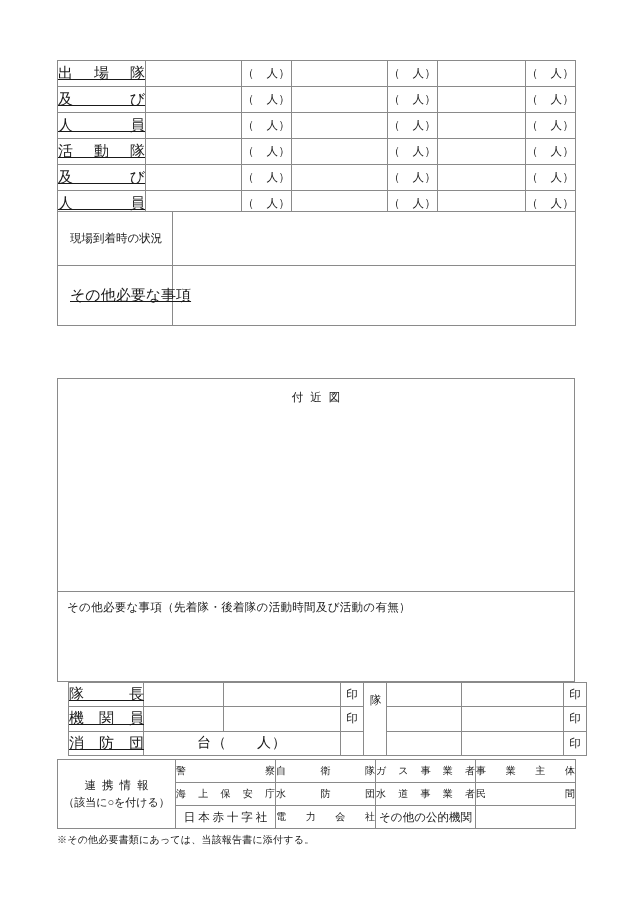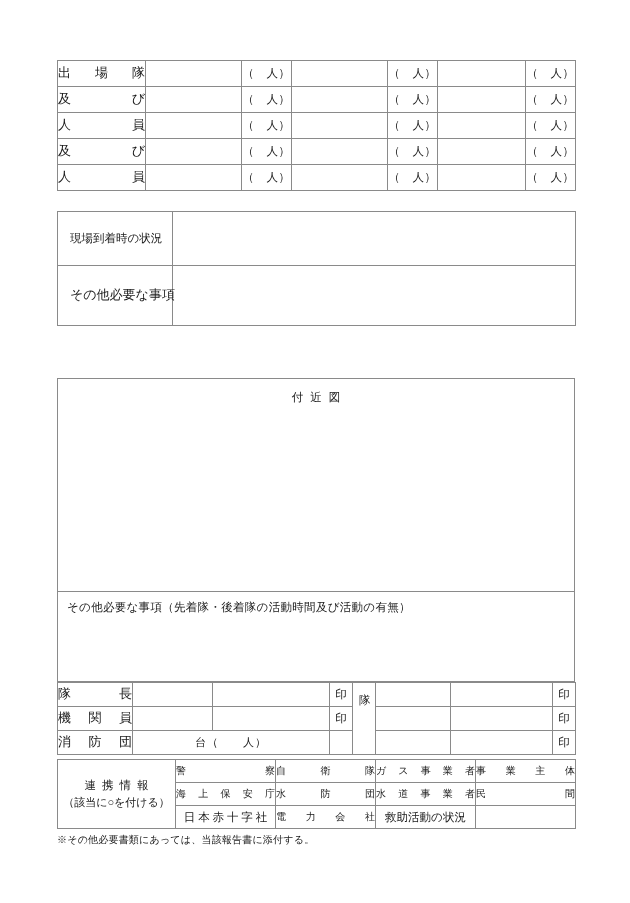--- a/index.html
+++ b/index.html
@@ -36,22 +36,23 @@
     vertical-align: middle;
     background: #fff;
   }
 
   
   .lbl {
     text-align: justify;
     text-align-last: justify;
     padding: 0 9px;
     white-space: nowrap;
-    font-size: 13px;
+    font-size: 15px;
     line-height: 1.55;
+    text-decoration: underline;
   }
   .lbl-center {
     text-align: center;
     white-space: nowrap;
   }
   .nin {
     text-align: center;
     font-size: 11.5px;
     letter-spacing: 0.5px;
   }
@@ -111,21 +112,21 @@
   }
   #block-other .other-title {
     font-size: 11.5px;
     padding: 8px 0 0 9px;
     letter-spacing: 0.3px;
   }
 
   
   #block-sign {
     position: absolute;
-    left: 57px;
+    left: 68px;
     top: 682px;
   }
   #block-sign td { height: 23px; }
   .seal {
     text-align: center;
     font-size: 11.5px;
   }
   .vert-label {
     writing-mode: vertical-rl;
     text-orientation: upright;
@@ -138,21 +139,21 @@
     display: block;
   }
   .vert-wrap {
     display: flex;
     align-items: center;
     justify-content: center;
     height: 69px;
   }
   .dai-nin {
     text-align: center;
-    font-size: 11px;
+    font-size: 14px;
     letter-spacing: 1px;
   }
 
   
   #block-link {
     position: absolute;
     left: 57px;
     top: 759px;
   }
   #block-link td { height: 22px; }
@@ -226,20 +227,29 @@
         <td class="lbl">及　　　び</td>
         <td class="blankcell"></td>
         <td class="nin">（　人）</td>
         <td class="blankcell"></td>
         <td class="nin">（　人）</td>
         <td class="blankcell"></td>
         <td class="nin">（　人）</td>
       </tr>
       <tr>
         <td class="lbl">人　　　員</td>
+        <td class="blankcell"></td>
+        <td class="nin">（　人）</td>
+        <td class="blankcell"></td>
+        <td class="nin">（　人）</td>
+        <td class="blankcell"></td>
+        <td class="nin">（　人）</td>
+      </tr>
+      <tr>
+        <td class="lbl">活　動　隊</td>
         <td class="blankcell"></td>
         <td class="nin">（　人）</td>
         <td class="blankcell"></td>
         <td class="nin">（　人）</td>
         <td class="blankcell"></td>
         <td class="nin">（　人）</td>
       </tr>
       <tr>
         <td class="lbl">及　　　び</td>
         <td class="blankcell"></td>
@@ -353,21 +363,21 @@
       </tr>
       <tr>
         <td class="org">海 上 保 安 庁</td>
         <td class="org">水　　防　　団</td>
         <td class="org">水 道 事 業 者</td>
         <td class="org">民　　　　　間</td>
       </tr>
       <tr>
         <td class="org-tight">日 本 赤 十 字 社</td>
         <td class="org">電　力　会　社</td>
-        <td class="org-tight">救助活動の状況</td>
+        <td class="org-tight">その他の公的機関</td>
         <td class="blankcell"></td>
       </tr>
     </tbody>
   </table>
 
   <div id="footnote">※その他必要書類にあっては、当該報告書に添付する。</div>
 
 </div>
 
 </body></html>

